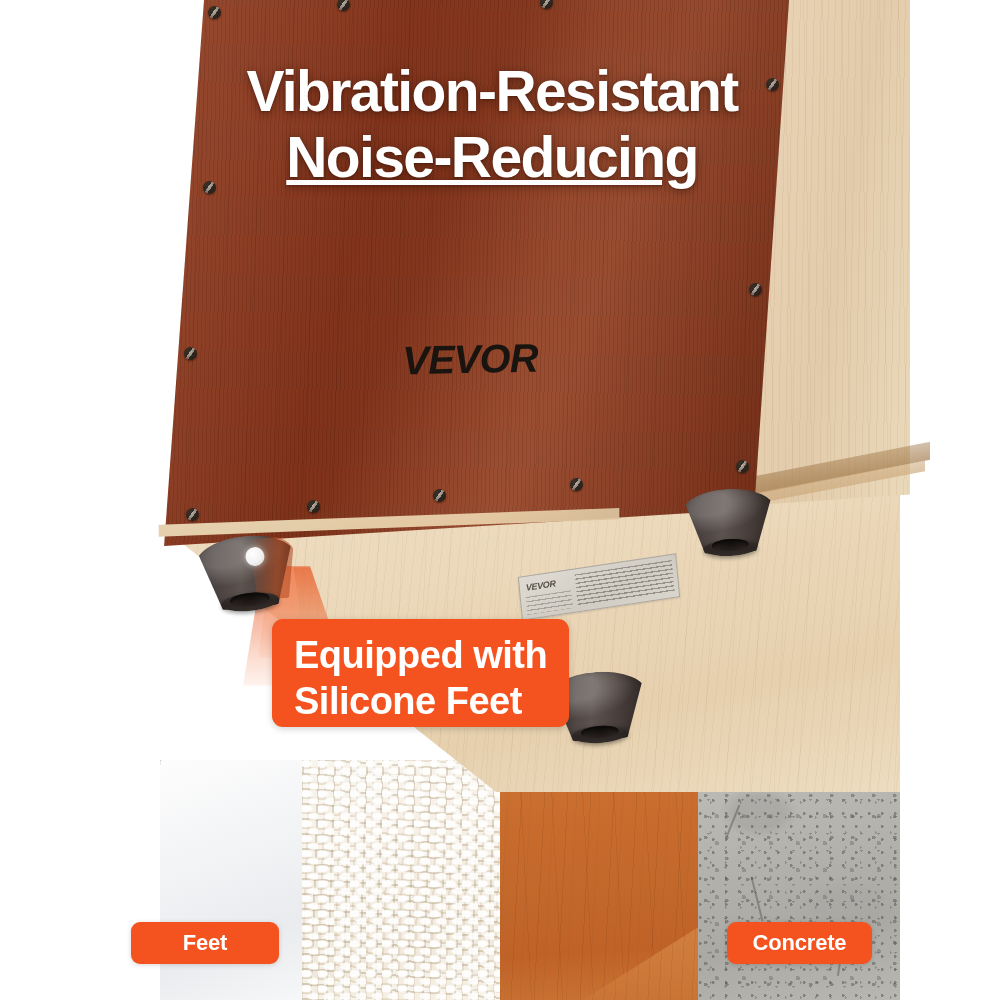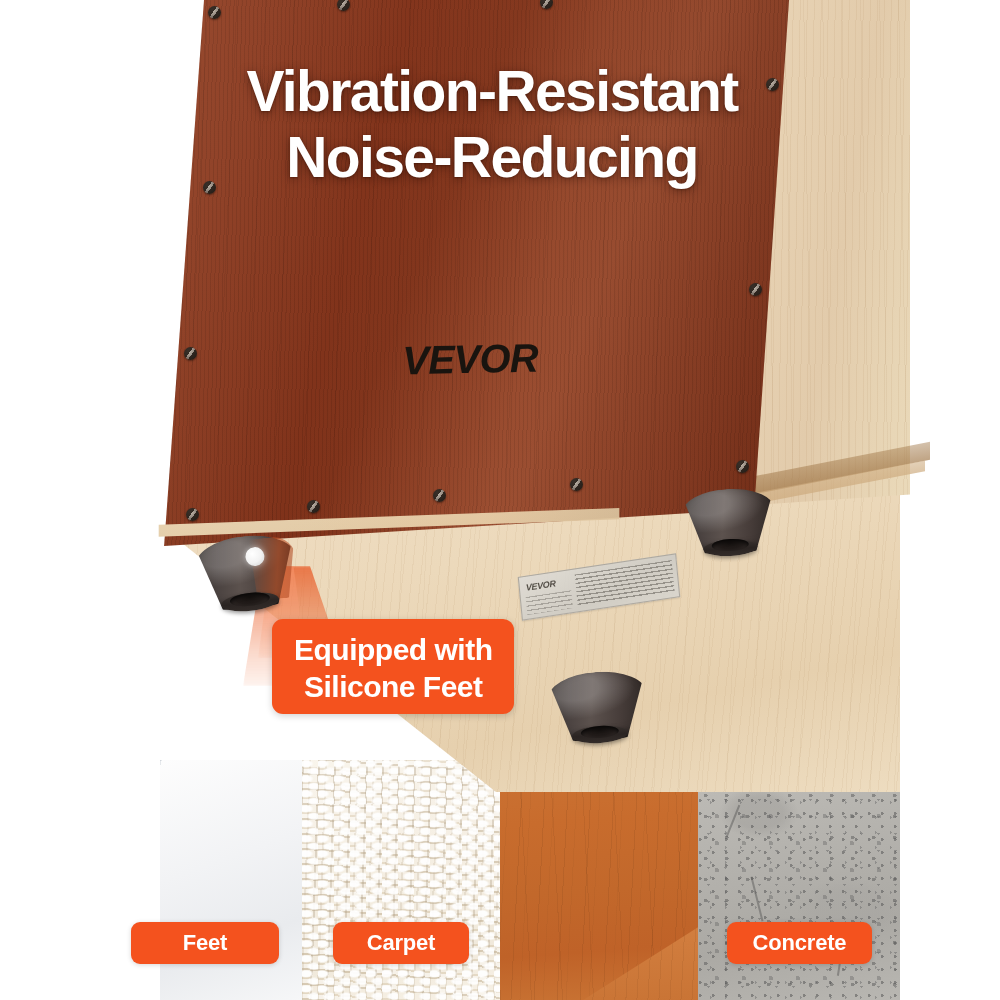--- a/index.html
+++ b/index.html
@@ -190,27 +190,27 @@
   .glow-core { position:absolute; left:258px; top:566px; width:48px; height:92px;
     clip-path:polygon(26% 0%, 74% 0%, 100% 100%, 0% 100%);
     background:linear-gradient(180deg, rgba(248,150,110,.55) 0%, rgba(250,180,150,.22) 100%);
     filter:blur(2.5px); }
 
   
   .headline { position:absolute; left:0; top:58px; width:984px; text-align:center;
     color:#ffffff; font-weight:bold; font-size:57px; line-height:1.16;
     letter-spacing:-1.6px;
     text-shadow:0 2px 10px rgba(40,12,4,.5), 0 1px 2px rgba(40,12,4,.35); }
-  .headline .l2 { display:block; }
-
-  
-  .callout { position:absolute; left:272px; top:619px; padding:13px 22px 9px;
+  .headline .l2 { display:block;text-decoration:underline; }
+
+  
+  .callout { position:absolute; left:272px; top:619px; padding:13px 22px 2px;
     background:#f4521e; border-radius:11px; color:#fff;
-    font-size:30px; font-weight:bold; line-height:1.22; letter-spacing:-.5px;
-    box-shadow:0 2px 7px rgba(0,0,0,.18);text-align:center; }
+    font-size:38px; font-weight:bold; line-height:1.22; letter-spacing:-.5px;
+    box-shadow:0 2px 7px rgba(0,0,0,.18); }
   .callout .c2 { display:block; }
 
   
   .floor-label { position:absolute; top:922px; height:42px; border-radius:9px;
     background:#f4521e; color:#ffffff; font-size:22px; font-weight:bold;
     display:flex; align-items:center; justify-content:center;
     letter-spacing:-.2px; box-shadow:0 1px 5px rgba(0,0,0,.16); }
   .fl-0 { left:131px; width:148px; }
   .fl-1 { left:333px; width:136px; }
   .fl-2 { left:529px; width:145px; }
@@ -291,16 +291,15 @@
     <span>Vibration-Resistant</span>
     <span class="l2">Noise-Reducing</span>
   </div>
 
   <div class="callout">
     <span>Equipped with</span>
     <span class="c2">Silicone Feet</span>
   </div>
 
   <div class="floor-label fl-0">Feet</div>
-  <div class="floor-label fl-1">Carpet</div>
   <div class="floor-label fl-3">Concrete</div>
 
 </div>
 
 </body></html>

